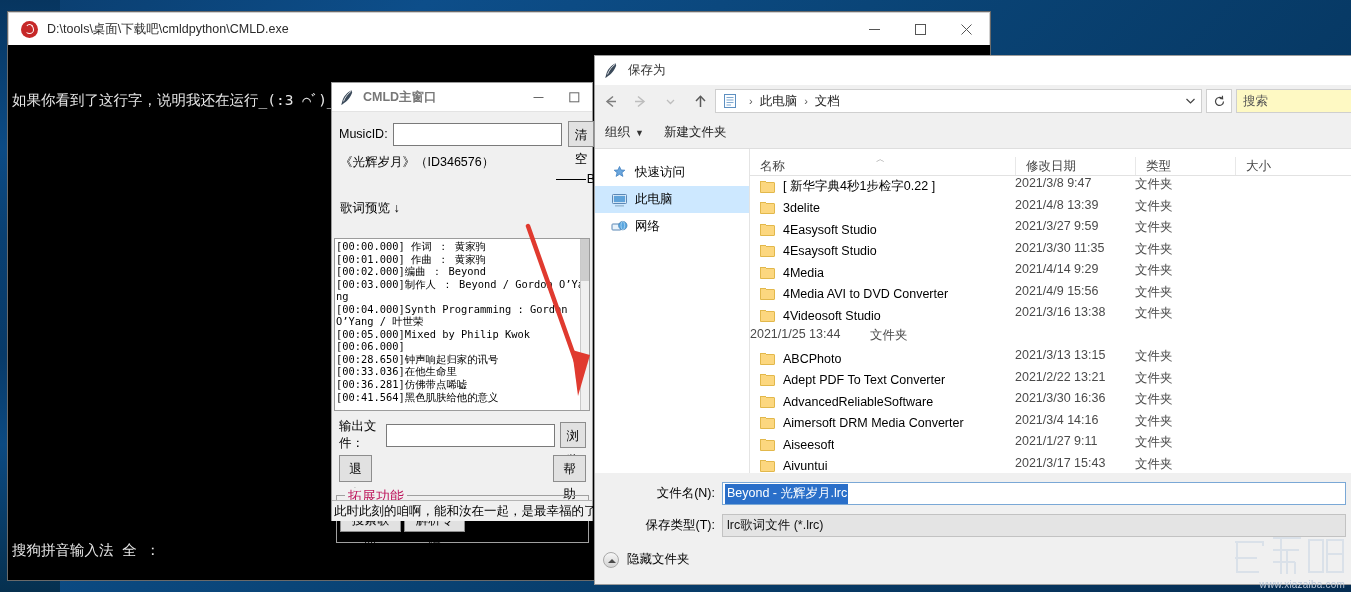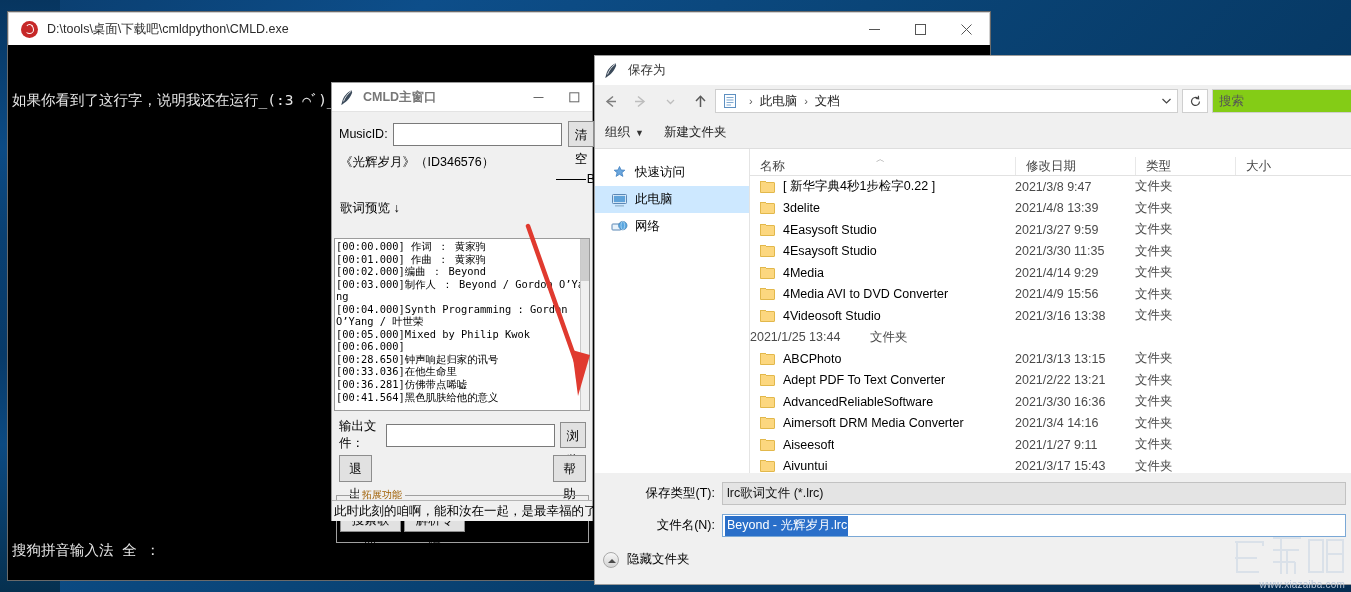--- a/index.html
+++ b/index.html
@@ -122,22 +122,22 @@
   #btn-browse{width:31px;height:26px;line-height:24px;}
 
   #btn-exit{position:absolute;left:7px;top:343px;width:33px;height:27px;line-height:25px;}
   #btn-help{position:absolute;right:6px;top:343px;width:33px;height:27px;line-height:25px;}
 
   #group-ext{
     position:absolute;left:4px;top:383px;width:253px;height:48px;
     border:1px solid #a0a0a0;box-sizing:border-box;
   }
   #group-ext-title{
-    position:absolute;left:22px;top:-8px;background:#f0f0f0;padding:0 3px;
-    font-size:10px;color:#a16207;white-space:nowrap;
+    position:absolute;left:8px;top:-8px;background:#f0f0f0;padding:0 3px;
+    font-size:14px;color:#be185d;white-space:nowrap;
   }
   #btn-search-song{position:absolute;left:3px;top:10px;width:61px;height:26px;line-height:24px;}
   #btn-parse-album{position:absolute;left:67px;top:10px;width:61px;height:26px;line-height:24px;}
 
   #status-bar{
     position:absolute;left:0;bottom:0;width:260px;height:21px;
     border-top:1px solid #b4b4b4;box-sizing:border-box;
     font-size:12.5px;color:#000;padding-left:2px;line-height:20px;white-space:nowrap;
     background:#f0f0f0;
   }
@@ -167,21 +167,21 @@
   }
   #addr-icon{width:16px;height:16px;margin:0 4px 0 6px;flex:none;}
   .crumb{font-size:12.5px;color:#222;white-space:nowrap;}
   .crumb-sep{font-size:11px;color:#555;margin:0 7px;}
   #addr-caret{margin-left:auto;width:22px;text-align:center;color:#444;font-size:10px;flex:none;}
   #refresh-btn{
     width:26px;height:24px;border:1px solid #cfcfcf;background:#fff;box-sizing:border-box;
     display:flex;align-items:center;justify-content:center;color:#444;flex:none;margin-right:4px;
   }
   #search-box{
-    width:140px;height:24px;border:1px solid #cfcfcf;background:#84cc16;box-sizing:border-box;
+    width:116px;height:24px;border:1px solid #cfcfcf;background:#fef9c3;box-sizing:border-box;
     font-size:12.5px;color:#555;padding-left:6px;line-height:22px;flex:none;overflow:hidden;white-space:nowrap;
   }
 
   #toolbar{
     position:absolute;left:0;top:61px;width:757px;height:32px;
     background:#f0f0f0;display:flex;align-items:center;
     border-bottom:1px solid #dedede;box-sizing:border-box;
   }
   .tb-item{font-size:12.5px;color:#222;padding:4px 10px;white-space:nowrap;}
   .tb-caret{font-size:9px;margin-left:5px;color:#333;}
@@ -211,21 +211,21 @@
     border-left:1px solid #e8e8e8;height:18px;line-height:18px;white-space:nowrap;
   }
   .col:first-child{border-left:none;}
   .col-name{width:265px;position:relative;}
   .col-date{width:120px;}
   .col-type{width:100px;}
   .col-size{width:110px;}
   #sort-caret{
     position:absolute;left:126px;top:-7px;font-size:9px;color:#9a9a9a;
   }
-  .frow{height:21.5px;display:flex;align-items:center;}
+  .frow{height:21.5px;display:flex;}
   .f-name{width:265px;display:flex;align-items:center;padding-left:10px;box-sizing:border-box;}
   .folder-ico{
     width:15px;height:12px;flex:none;margin-right:8px;position:relative;
   }
   .folder-ico::before{
     content:"";position:absolute;left:0;top:1px;width:15px;height:11px;
     background:#fcd77f;border:1px solid #e2b84b;box-sizing:border-box;border-radius:0 1px 1px 0;
   }
   .folder-ico::after{
     content:"";position:absolute;left:0;top:0px;width:6px;height:3px;background:#fcd77f;
@@ -627,28 +627,28 @@
               <div class="f-date">2021/3/17 15:43</div>
               <div class="f-type">文件夹</div>
               <div class="f-size"></div>
             </div>
           </div>
       </div>
     </div>
 
     <div id="bottom-pane">
       <div class="brow">
-        <div class="blabel">保存类型(T):</div>
-        <div id="filetype-field">lrc歌词文件 (*.lrc)</div>
-      </div>
-      <div class="brow">
         <div class="blabel">文件名(N):</div>
         <div id="filename-field">
           <span id="filename-value">Beyond - 光辉岁月.lrc</span>
         </div>
+      </div>
+      <div class="brow">
+        <div class="blabel">保存类型(T):</div>
+        <div id="filetype-field">lrc歌词文件 (*.lrc)</div>
       </div>
       <div id="hide-folders">
         <span id="hide-ico"></span>
         <span id="hide-label">隐藏文件夹</span>
       </div>
     </div>
   </div>
 
   <svg id="watermark" viewBox="0 0 118 62">
     <g fill="none" stroke="#c9d6e4" stroke-width="2">

